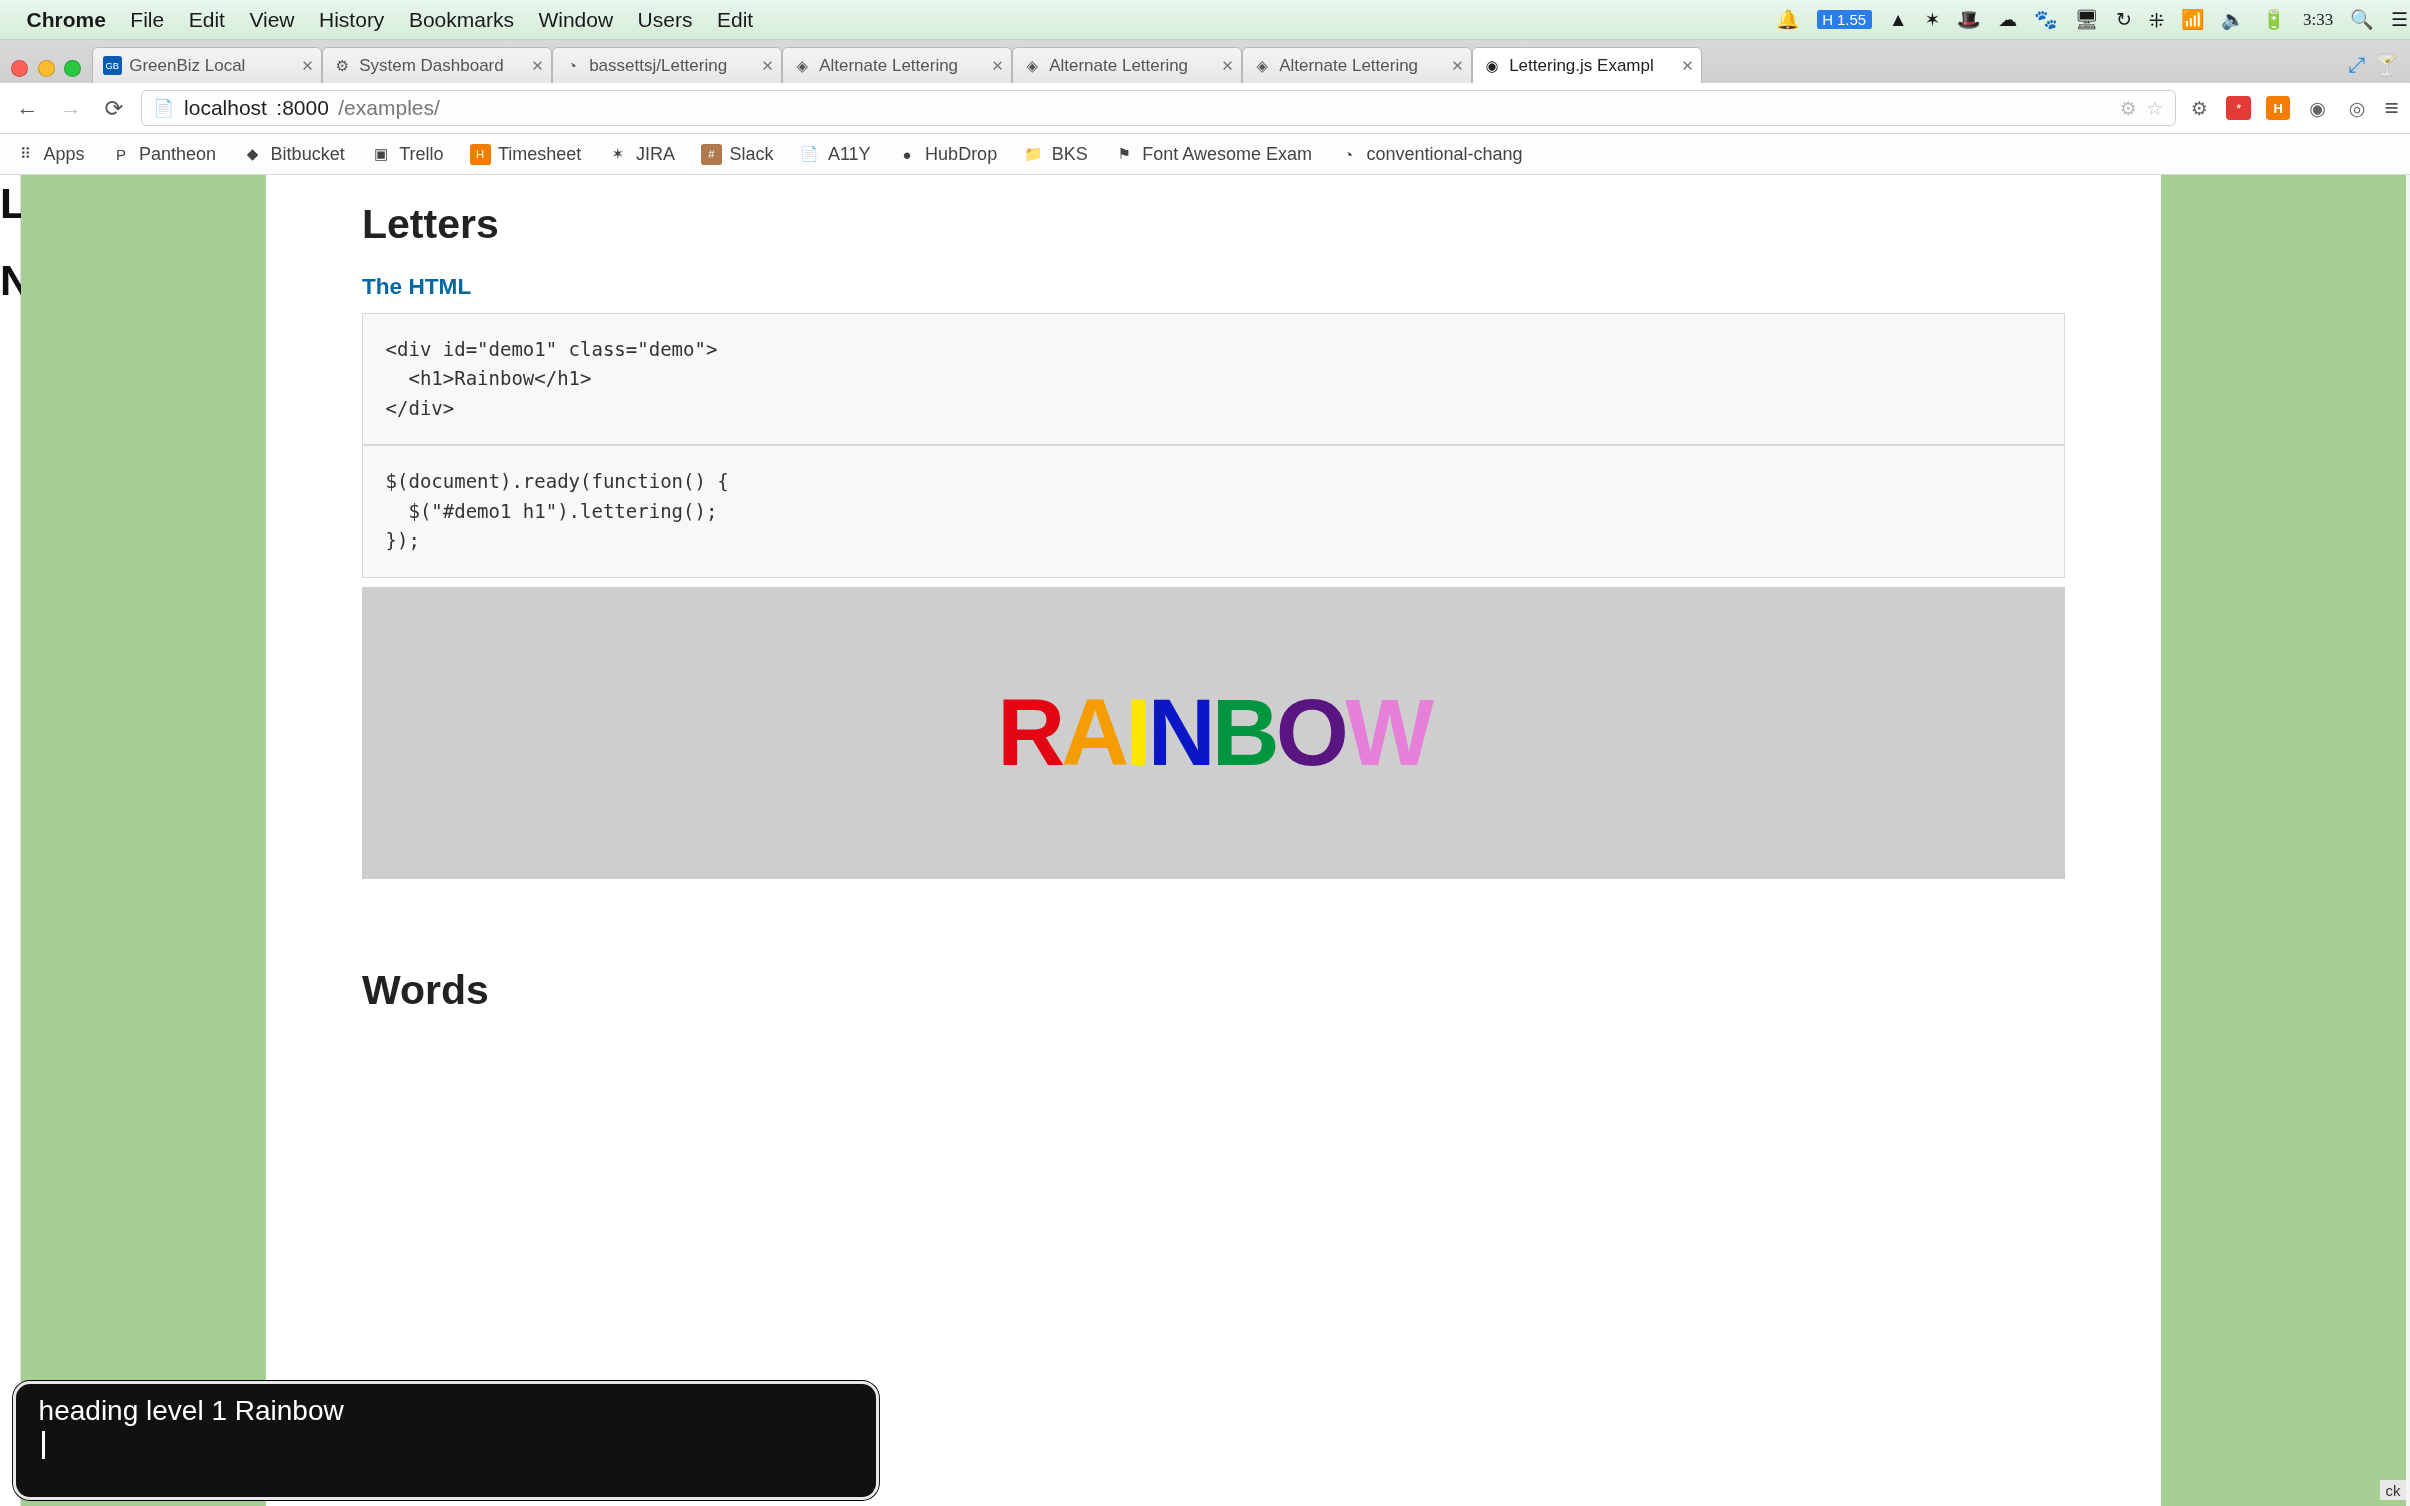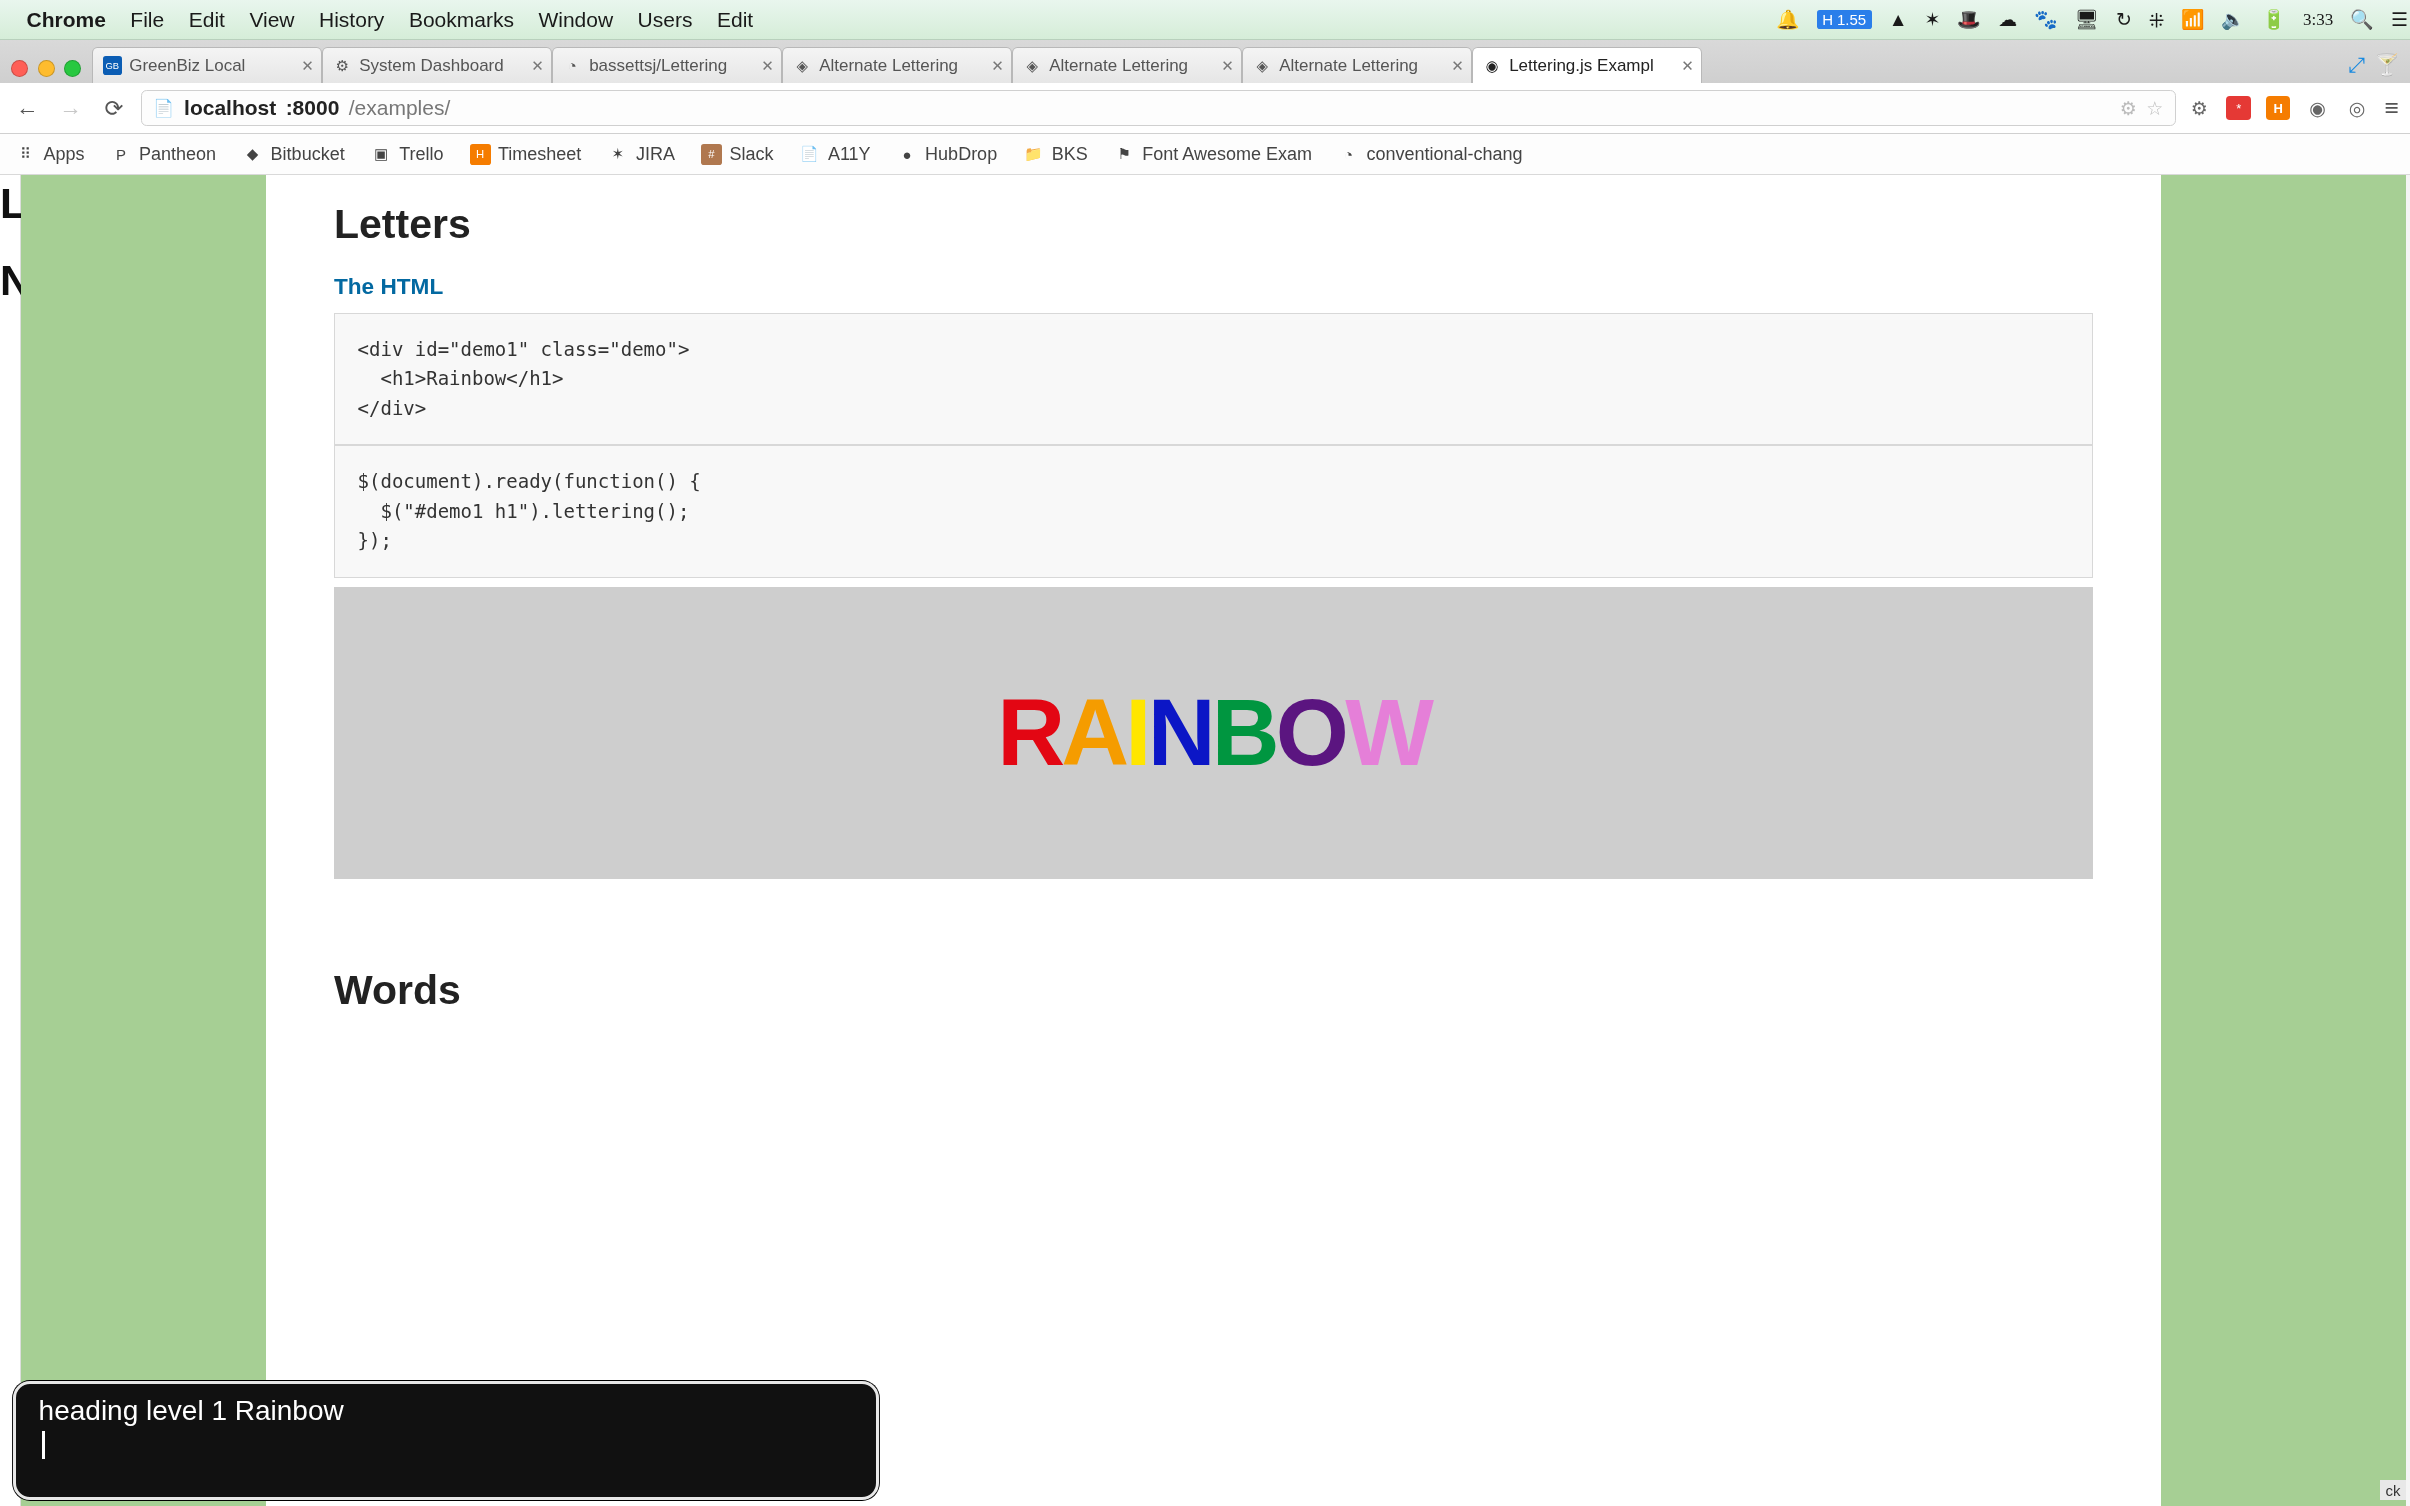--- a/index.html
+++ b/index.html
@@ -78,21 +78,21 @@
     height:36px;
     border:0.9px solid #d0d0d0;
     border-radius:5.6px;
     display:flex; align-items:center;
     padding:0 11.3px;
     font-size:21px; color:#333;
     gap:9.4px;
     background:#fdfdfd;
   }
   .omnibox .proto{ color:#999; font-size:17px;}
-  .omnibox .host{ color:#222;font-weight:bold;}
+  .omnibox .host{ color:#222;}
   .omnibox .path{ color:#777;}
   .omnibox .right-icons{ margin-left:auto; display:flex; gap:9.4px; color:#bbb; font-size:19px;}
   .toolbar-icons{ display:flex; gap:15px; align-items:center;}
   .ticon{ width:24.5px; height:24.5px; display:flex; align-items:center; justify-content:center; font-size:19px; color:#666;}
   .ticon.red{ background:#e53935; color:#fff; border-radius:3.8px; font-size:13px;}
   .ticon.orange{ background:#f57c00; color:#fff; border-radius:3.8px; font-weight:700; font-size:13px;}
   .hamburger{ font-size:24.5px; color:#555;}
 
   
   .bookmarks {
@@ -127,21 +127,21 @@
 
   .content-card {
     position:absolute;
     left: 245px;
     right: 245px;
     top: 0;
     bottom: 0;
     background:#fff;
     overflow:hidden;
   }
-  .inner { padding: 0 68px; }
+  .inner { padding: 0 96px; }
 
   h2.section { font-size:41px; font-weight:700; color:#222; margin-top:26px; margin-bottom:22.6px;}
   h3.sub { font-size:22.6px; font-weight:700; color:#0369a1; margin-top:26px; margin-bottom:13px;}
 
   pre.codebox {
     background:#f8f8f8;
     border:0.9px solid #d8d8d8;
     padding:21px 22.6px;
     font-family: "Menlo", "Consolas", monospace;
     font-size:19px;

